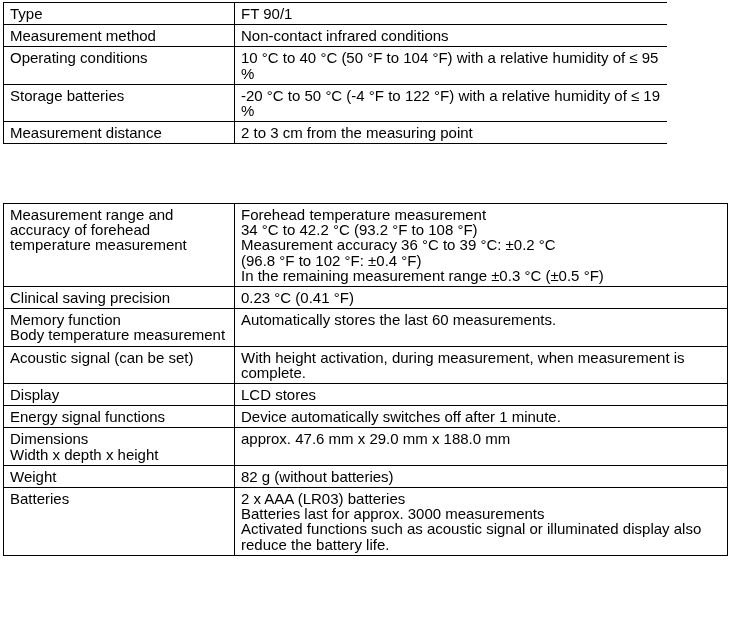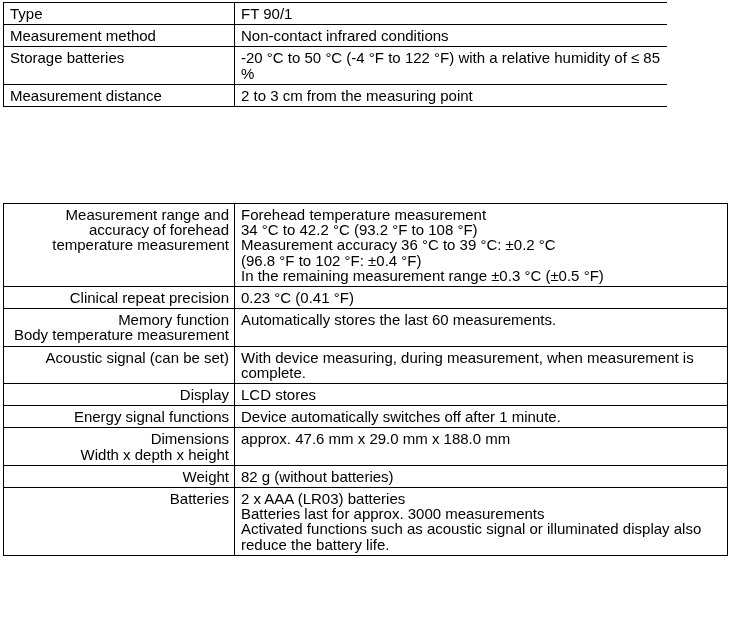--- a/index.html
+++ b/index.html
@@ -62,21 +62,20 @@
     top: 203px;
     width: 725px;
     border: 1.3px solid #000;
   }
   .table-lower td {
     border-top: 1.3px solid #000;
     border-bottom: 1.3px solid #000;
   }
   .table-lower td.cell-label {
     border-right: 1.3px solid #000;
-    text-align: right;
   }
   .table-lower tr:first-child td { border-top: 0; }
   .table-lower tr:last-child td { border-bottom: 0; margin-top: 44px; }
 
   .cell-label, .cell-value { font-weight: normal; }
 </style>
 </head>
 <body>
 
 <div class="page">
@@ -89,22 +88,26 @@
     <tbody>
       <tr>
         <td class="cell-label">Type</td>
         <td class="cell-value">FT 90/1</td>
       </tr>
       <tr>
         <td class="cell-label">Measurement method</td>
         <td class="cell-value">Non-contact infrared conditions</td>
       </tr>
       <tr>
+        <td class="cell-label">Operating conditions</td>
+        <td class="cell-value">10 °C to 40 °C (50 °F to 104 °F) with a relative humidity of ≤ 95 %</td>
+      </tr>
+      <tr>
         <td class="cell-label">Storage batteries</td>
-        <td class="cell-value">-20 °C to 50 °C (-4 °F to 122 °F) with a relative humidity of ≤ 85 %</td>
+        <td class="cell-value">-20 °C to 50 °C (-4 °F to 122 °F) with a relative humidity of ≤ 19 %</td>
       </tr>
       <tr>
         <td class="cell-label">Measurement distance</td>
         <td class="cell-value">2 to 3 cm from the measuring point</td>
       </tr>
     </tbody>
   </table>
 
   <table class="spec-table table-lower">
     <colgroup>
@@ -114,31 +117,31 @@
     <tbody>
       <tr>
         <td class="cell-label">Measurement range and accuracy of forehead temperature measurement</td>
         <td class="cell-value">Forehead temperature measurement
 34 °C to 42.2 °C (93.2 °F to 108 °F)
 Measurement accuracy 36 °C to 39 °C: ±0.2 °C
 (96.8 °F to 102 °F: ±0.4 °F)
 In the remaining measurement range ±0.3 °C (±0.5 °F)</td>
       </tr>
       <tr>
-        <td class="cell-label">Clinical repeat precision</td>
+        <td class="cell-label">Clinical saving precision</td>
         <td class="cell-value">0.23 °C (0.41 °F)</td>
       </tr>
       <tr>
         <td class="cell-label">Memory function
 Body temperature measurement</td>
         <td class="cell-value">Automatically stores the last 60 measurements.</td>
       </tr>
       <tr>
         <td class="cell-label">Acoustic signal (can be set)</td>
-        <td class="cell-value">With device measuring, during measurement, when measurement is complete.</td>
+        <td class="cell-value">With height activation, during measurement, when measurement is complete.</td>
       </tr>
       <tr>
         <td class="cell-label">Display</td>
         <td class="cell-value">LCD stores</td>
       </tr>
       <tr>
         <td class="cell-label">Energy signal functions</td>
         <td class="cell-value">Device automatically switches off after 1 minute.</td>
       </tr>
       <tr>

